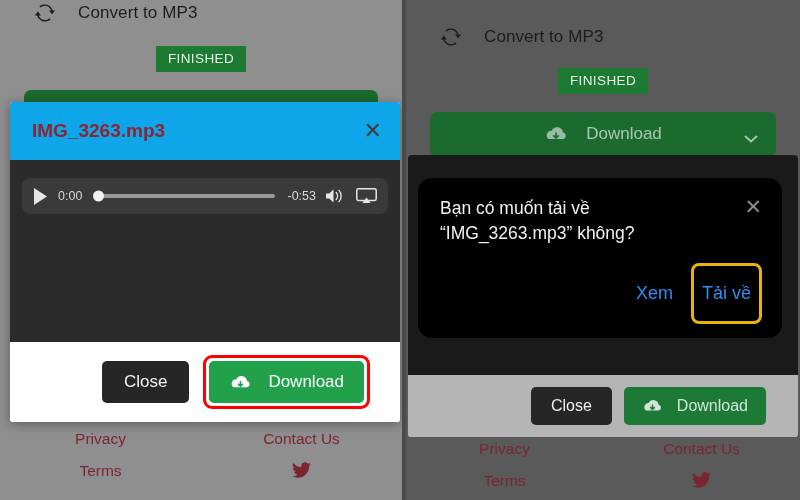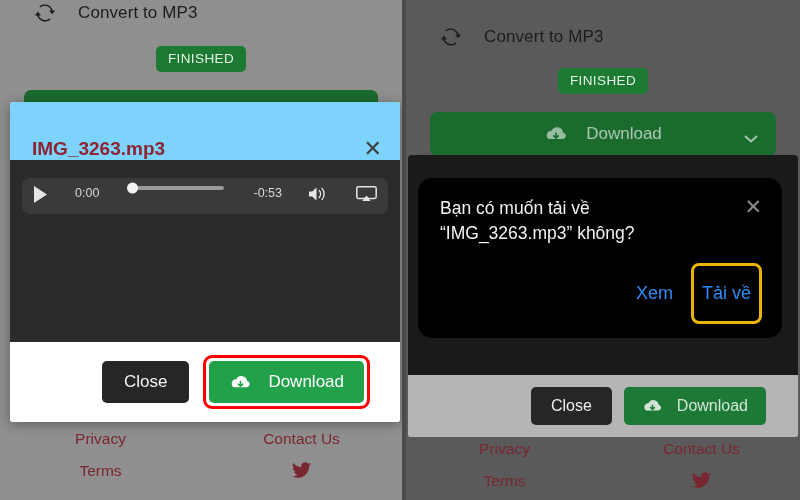--- a/index.html
+++ b/index.html
@@ -29,21 +29,21 @@
   }
   .conv-icon { width: 22px; height: 22px; display: block; }
   .conv-label {
     font-size: 17px; color: #1c1c1c; letter-spacing: .1px;
   }
 
   .badge-wrap { display: flex; justify-content: center; }
   .badge {
     background: #1d7a33; color: #e8f3e9;
     font-size: 13.5px; letter-spacing: .4px;
-    padding: 5px 12px 6px; border-radius: 5px;
+    padding: 5px 12px 6px; border-radius: 0;
   }
 
   .dl-bar {
     position: relative;
     background: #1b6b2e;
     border-radius: 7px;
     height: 44px;
     display: flex; align-items: center; justify-content: center;
     gap: 18px;
   }
@@ -70,38 +70,38 @@
 
   
   .modal {
     position: absolute; left: 10px; top: 102px;
     width: 390px; background: #ffffff;
     border-radius: 3px;
     box-shadow: 0 2px 12px rgba(0,0,0,.35);
     overflow: hidden;
   }
   .modal-head {
-    height: 58px; display: flex; align-items: flex-end;
+    height: 58px; display: flex; align-items: center;
     justify-content: space-between; padding: 0 18px 0 22px;
-    background: #7dd3fc;
+    background: #0ea5e9;
   }
   .modal-title {
     font-size: 19px; font-weight: bold; color: #8d2531;
   }
   .modal-x {
     font-size: 22px; color: #3d3d3d; line-height: 1;
     cursor: pointer; font-weight: 300;
   }
   .modal-body {
     background: #2b2b2b; height: 182px; position: relative;
   }
   .audio-bar {
     position: absolute; left: 12px; right: 12px; top: 18px;
     height: 36px; background: #3a3a3a; border-radius: 8px;
-    display: flex; padding: 8px 11px; gap: 27px;
+    display: flex; align-items: center; padding: 16px 11px; gap: 10px;
   }
   .ap-play { width: 15px; height: 17px; flex: none; }
   .ap-time { font-size: 12.5px; color: #d8d8d8; flex: none; }
   .ap-track {
     flex: 1; height: 4px; background: #9a9a9a; border-radius: 2px;
     position: relative; margin: 0 3px;
   }
   .ap-knob {
     position: absolute; left: 0; top: 50%;
     transform: translate(-2px,-50%);

